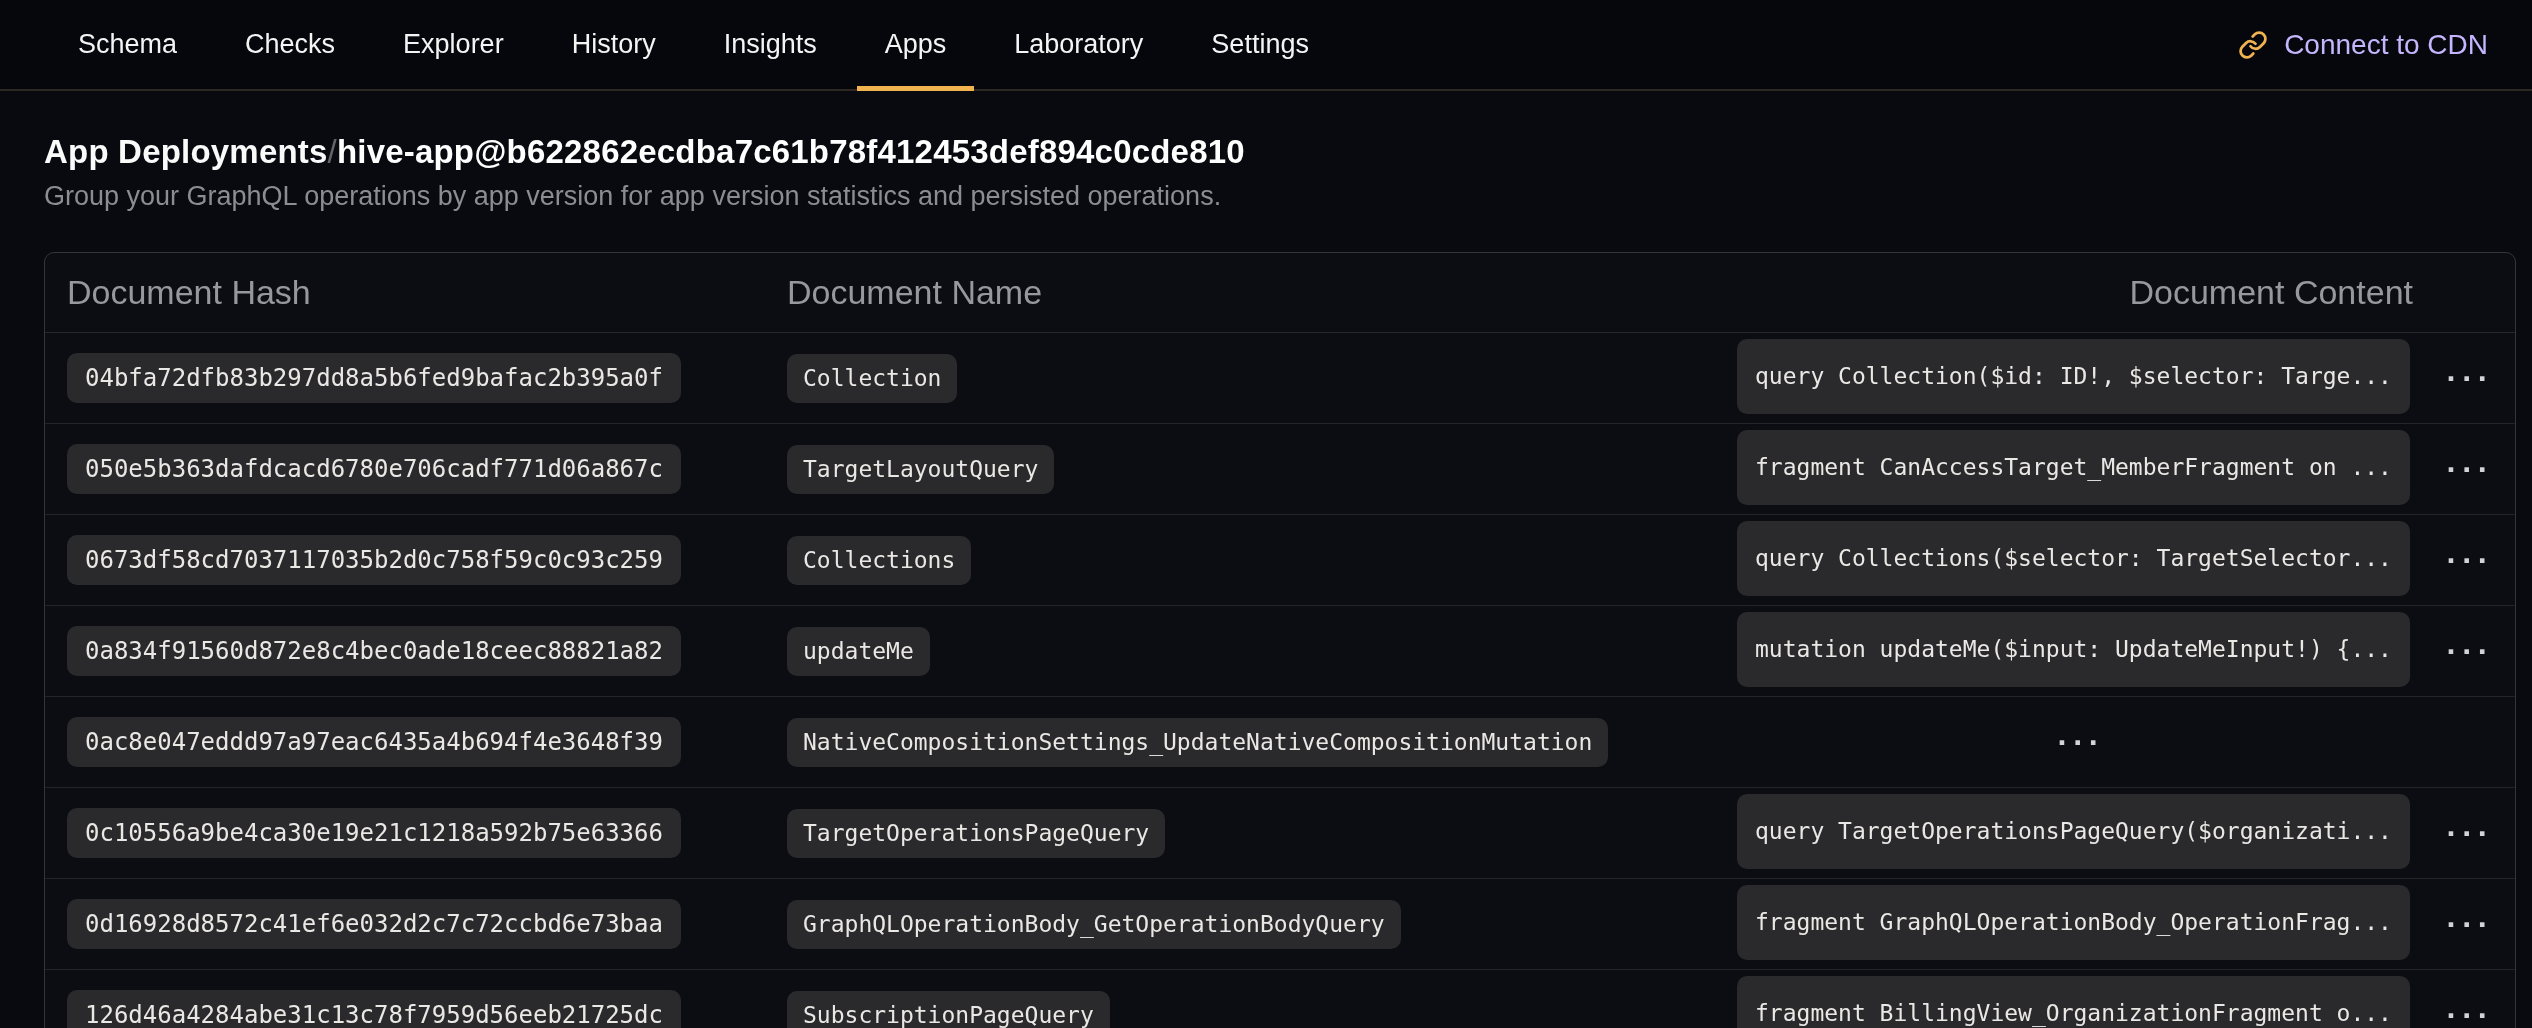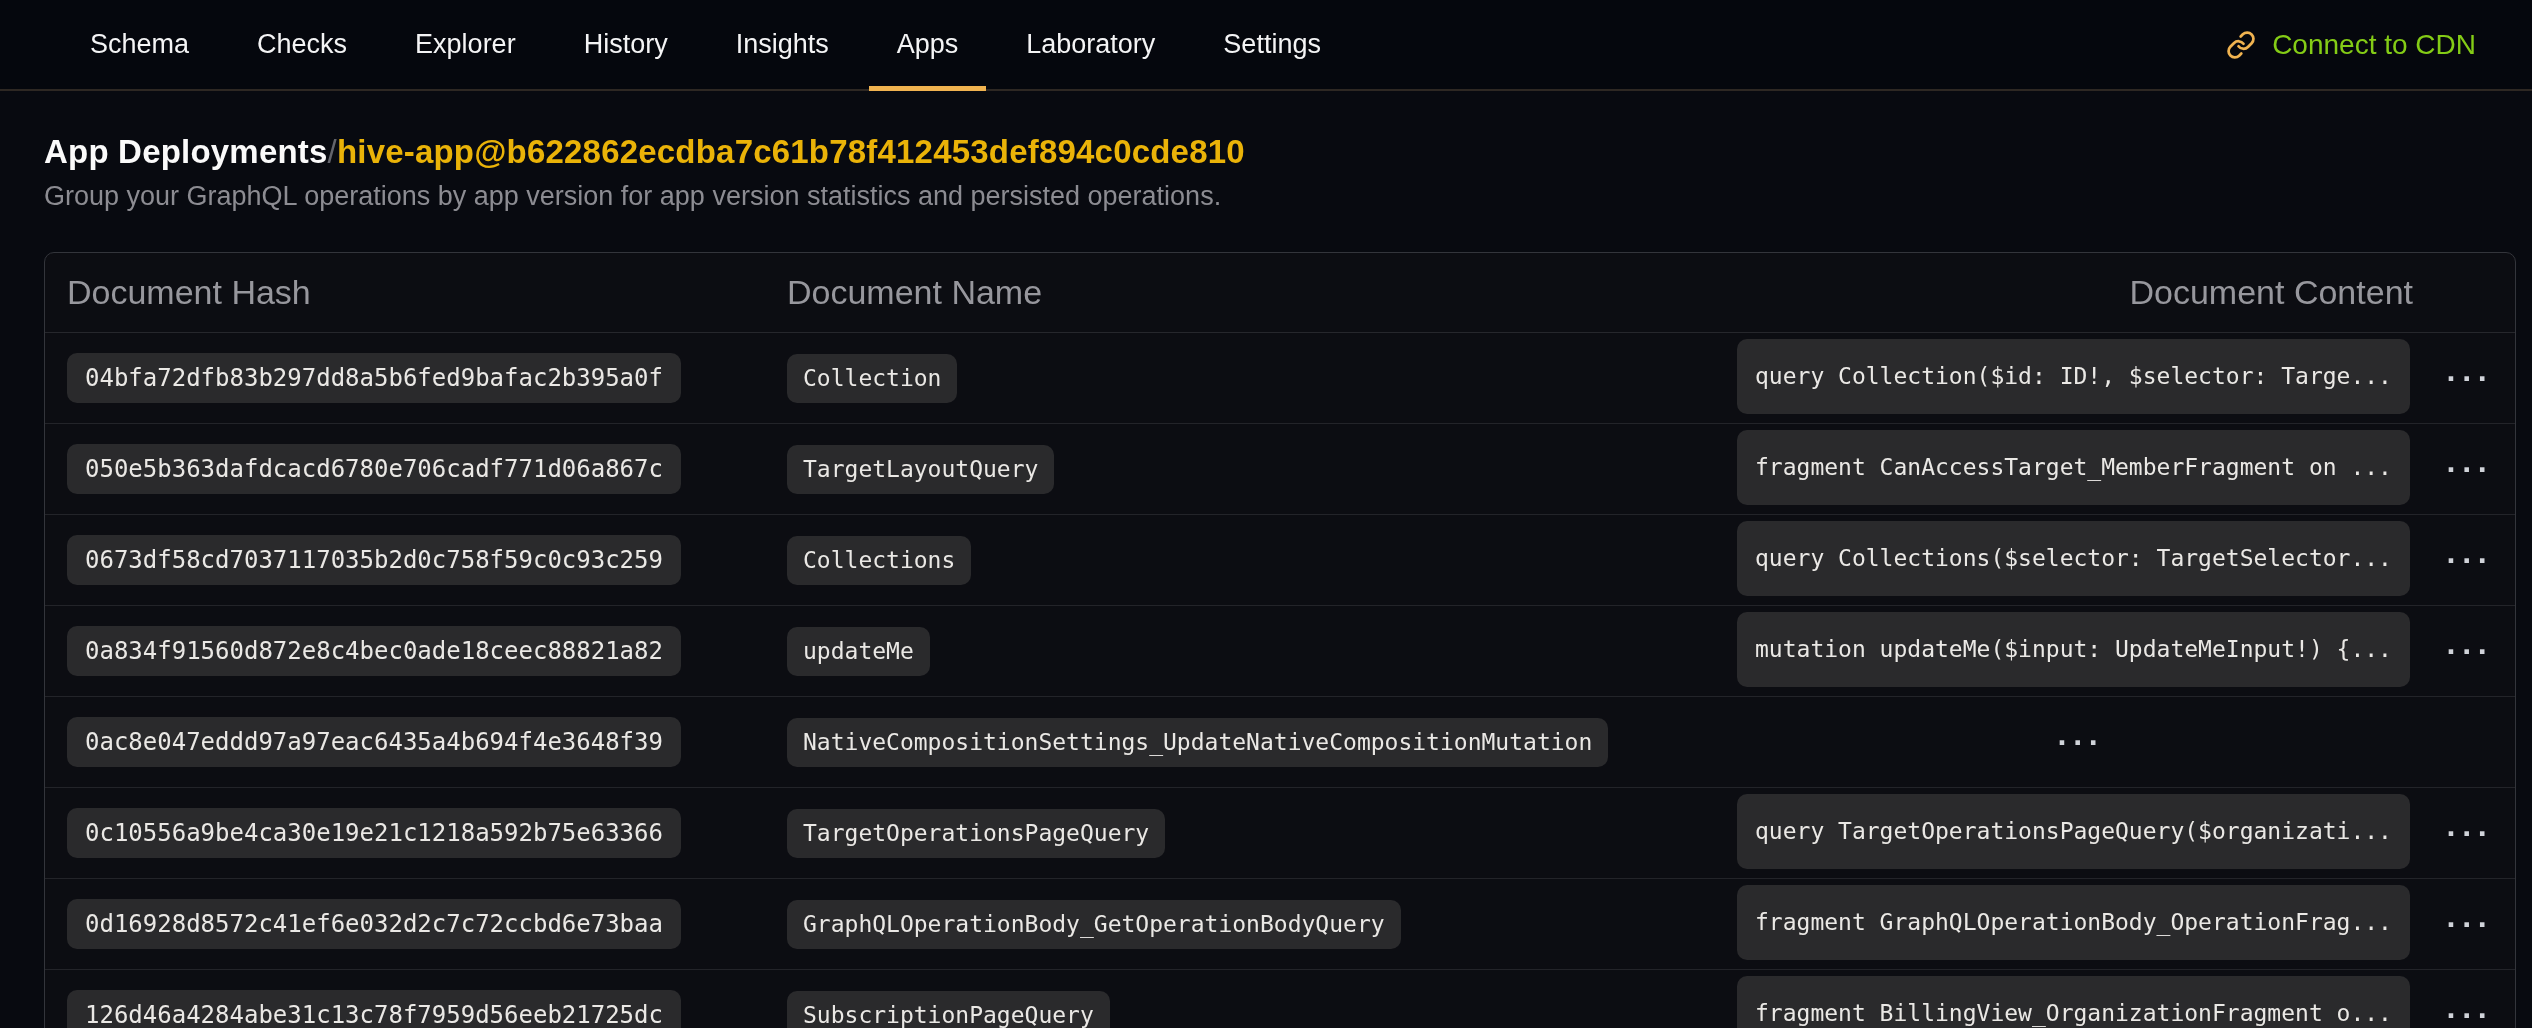--- a/index.html
+++ b/index.html
@@ -11,21 +11,21 @@
     -webkit-font-smoothing: antialiased;
   }
 
   
   .topnav {
     height: 91px;
     background: #05070d;
     border-bottom: 2px solid #2e2823;
     display: flex;
     align-items: stretch;
-    padding: 0 56px;
+    padding: 0 44px;
   }
   .nav-tabs { display: flex; align-items: stretch; }
   .nav-tab {
     position: relative;
     display: flex;
     align-items: center;
     padding: 0 34px;
     font-size: 27px;
     color: #f4f4f5;
     cursor: pointer;
@@ -36,40 +36,40 @@
     position: absolute;
     left: 6px; right: 6px; bottom: -2px;
     height: 5px;
     background: #f0b350;
   }
   .cdn-link {
     margin-left: auto;
     display: flex;
     align-items: center;
     gap: 16px;
-    color: #84cc16;
+    color: #c4b5fd;
     font-size: 28px;
     cursor: pointer;
     white-space: nowrap;
   }
   .cdn-link svg { display: block; }
 
   
   .page { padding: 42px 16px 0 44px; }
   .breadcrumb {
     font-size: 33px;
     font-weight: 700;
     letter-spacing: 0.2px;
     display: flex;
     align-items: baseline;
     white-space: nowrap;
   }
   .breadcrumb .crumb-root { color: #fafafa; cursor: pointer; }
   .breadcrumb .crumb-sep { color: #63646b; font-weight: 400; }
-  .breadcrumb .crumb-current { color: #eab308; }
+  .breadcrumb .crumb-current { color: #ffffff; }
   .page-subtitle {
     margin-top: 10px;
     font-size: 27px;
     color: #8c8c92;
   }
 
   
   .table-card {
     margin-top: 40px;
     border: 1px solid #33353b;

